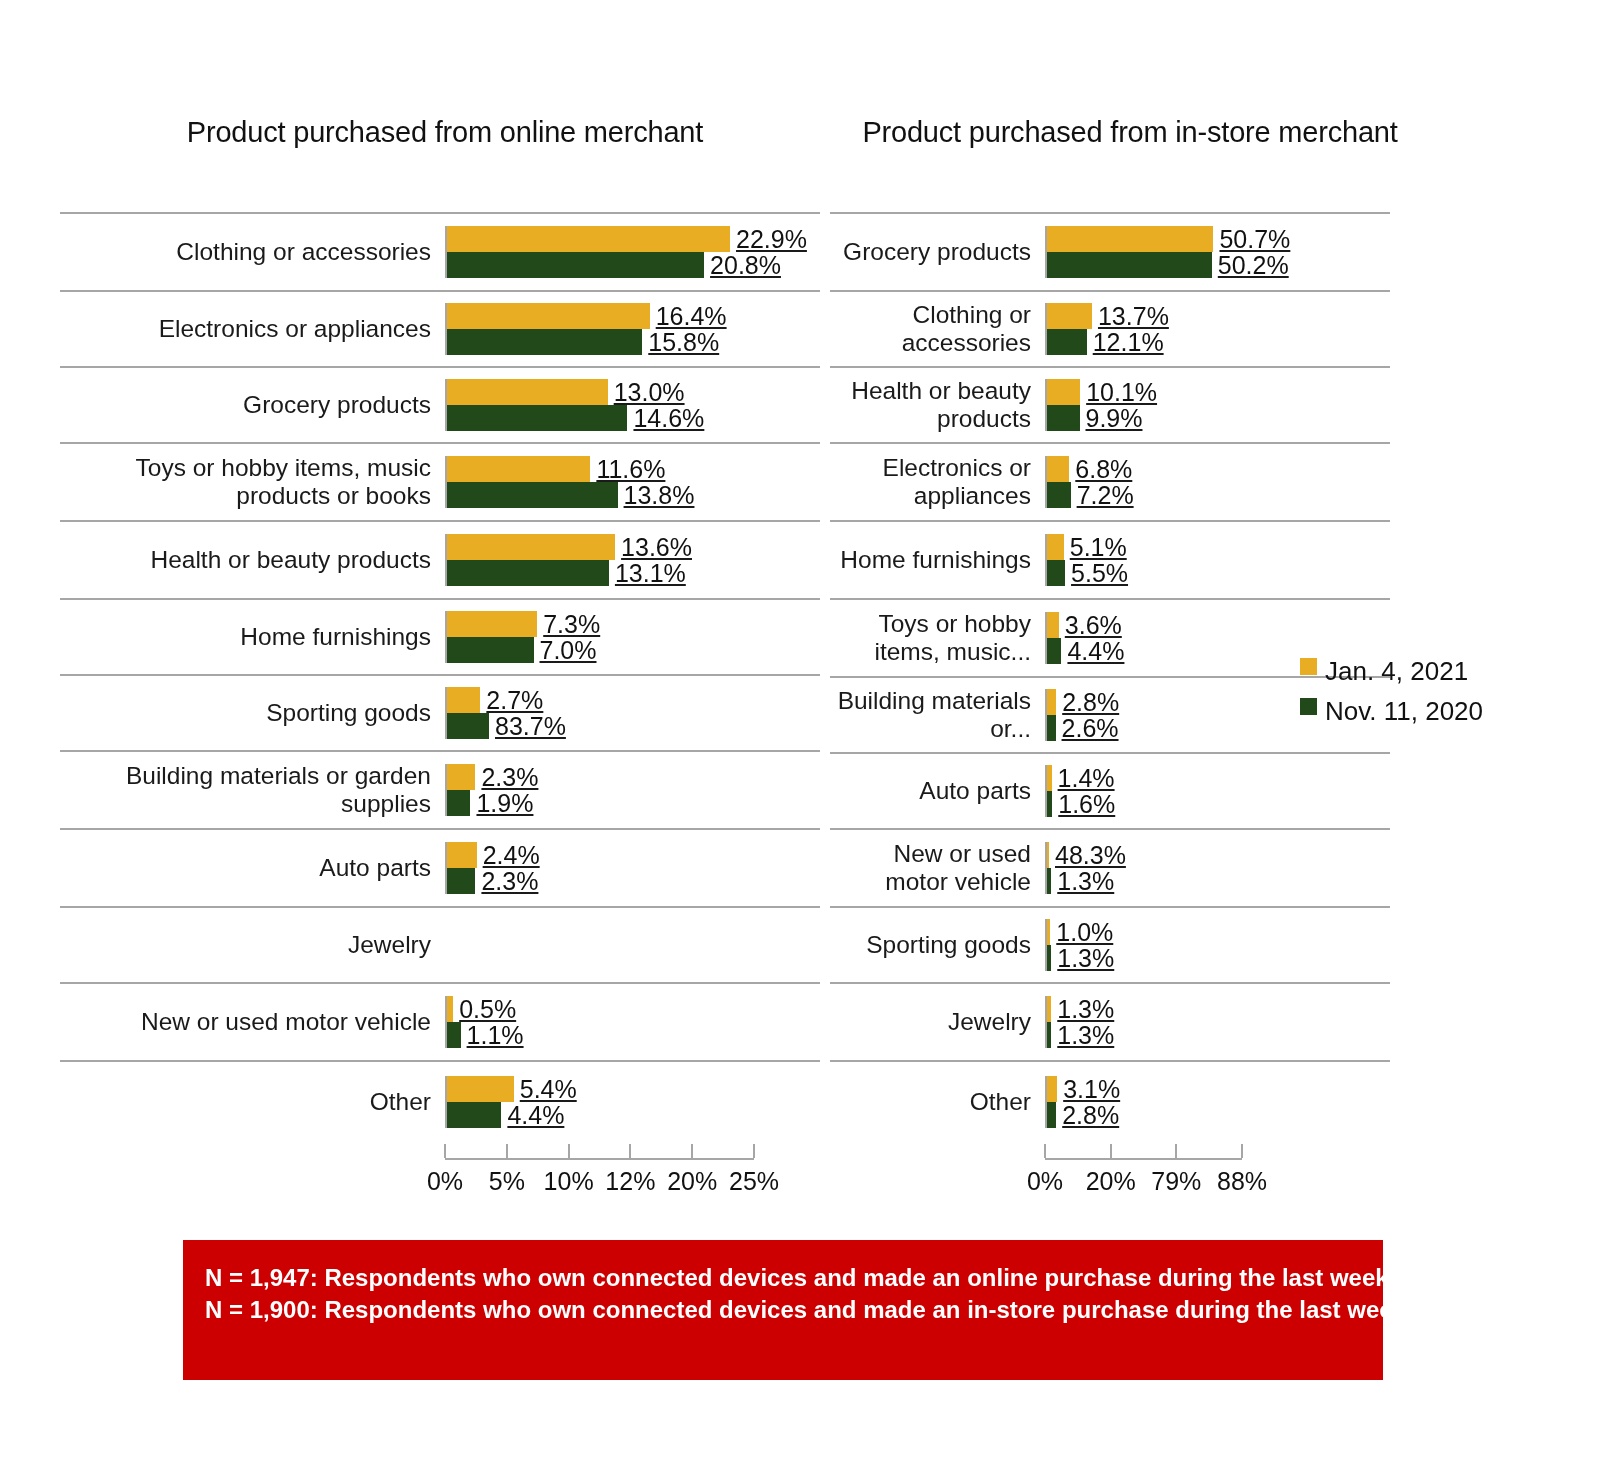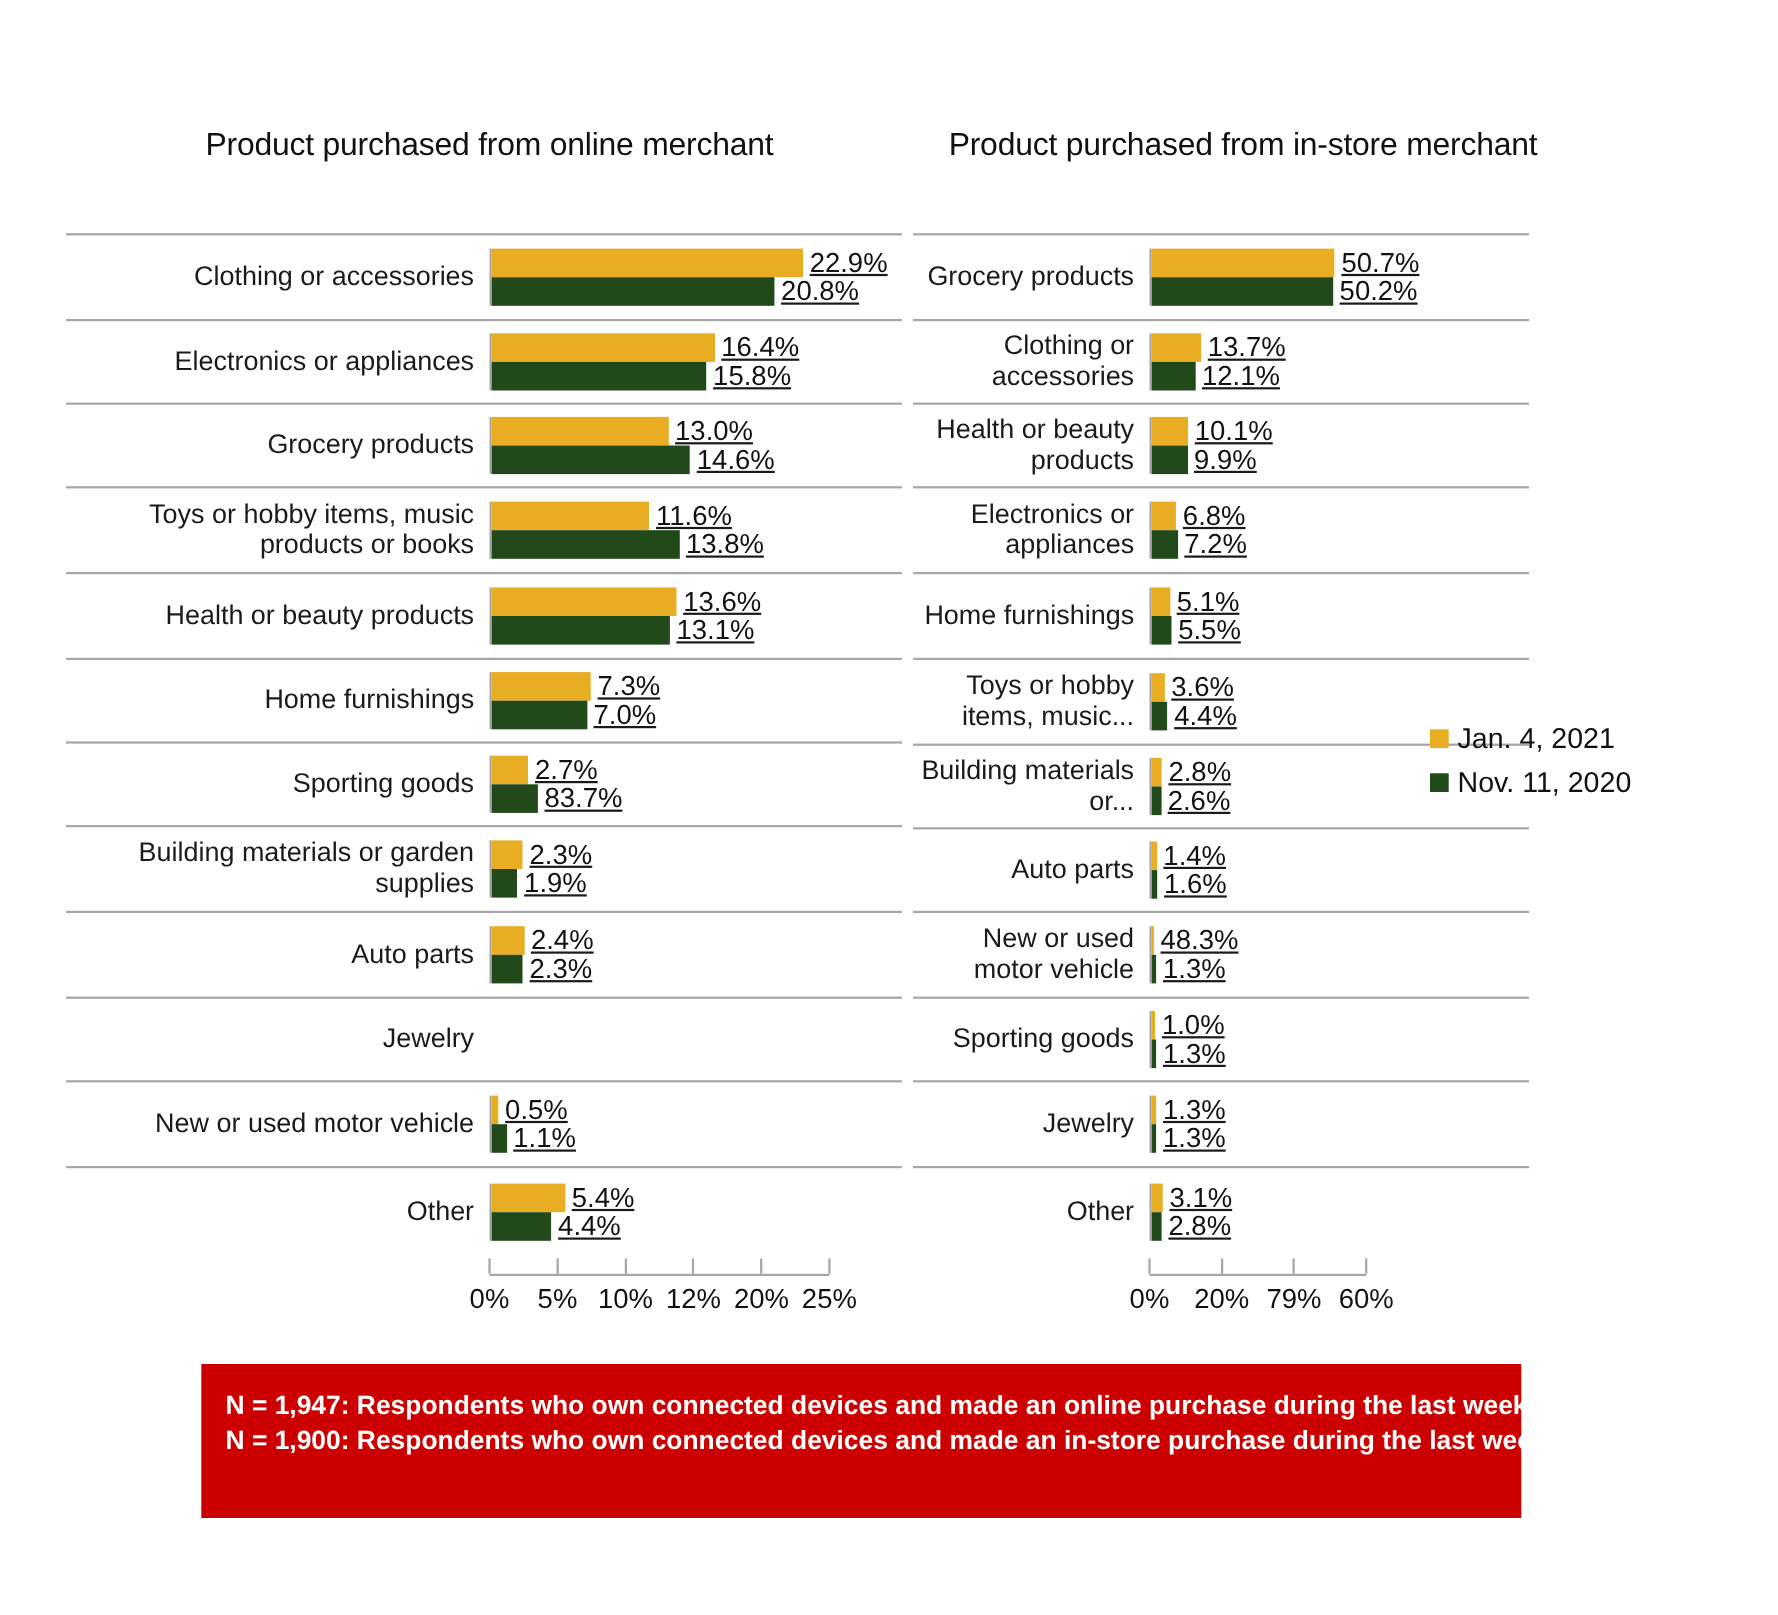--- a/index.html
+++ b/index.html
@@ -118,21 +118,21 @@
     transform: translateX(-50%);
     white-space: nowrap;
   }
 
   
   #legend {
     position: absolute;
     left: 1300px; top: 658px;
     display: flex; flex-direction: column; gap: 14px;
   }
-  .legend-item { display: flex; align-items: center; gap: 8px; }
+  .legend-item { display: flex; gap: 8px; }
   .legend-swatch { width: 17px; height: 17px; }
   .legend-swatch.s0 { background: #e8ad22; }
   .legend-swatch.s1 { background: #22491a; }
   .legend-label { font-size: 26px; line-height: 26px; color: #111; white-space: nowrap; }
 
   
   #footer-banner {
     position: absolute;
     left: 183px; top: 1240px;
     width: 1200px; height: 140px;
@@ -490,21 +490,21 @@
       <div class="axis-spacer"></div>
       <div class="axis-track" id="axis-track-right" style="width: 197px; flex: 0 0 auto;">
         <div class="axis-line"></div>
       <div class="tick" style="left: 0px;"></div>
           <div class="tick-label" style="left: 0px;">0%</div>
           <div class="tick" style="left: 65.6667px;"></div>
           <div class="tick-label" style="left: 65.6667px;">20%</div>
           <div class="tick" style="left: 131.333px;"></div>
           <div class="tick-label" style="left: 131.333px;">79%</div>
           <div class="tick" style="left: 197px;"></div>
-          <div class="tick-label" style="left: 197px;">60%</div>
+          <div class="tick-label" style="left: 197px;">88%</div>
         </div>
     </div>
   </div>
 
   <div id="legend">
       <div class="legend-item">
         <span class="legend-swatch s0" style="background: rgb(232, 173, 34);"></span>
         <span class="legend-label">Jan. 4, 2021</span>
       </div>
       <div class="legend-item">

